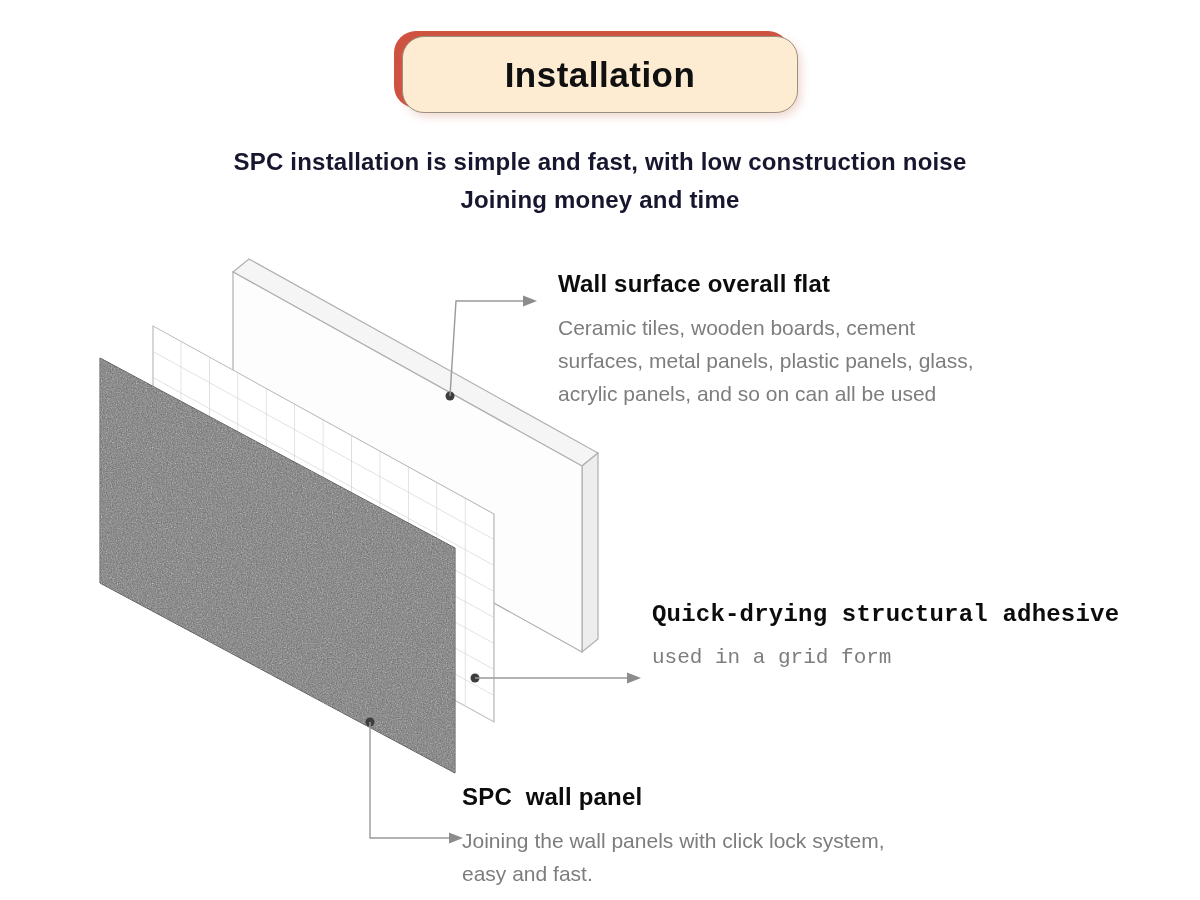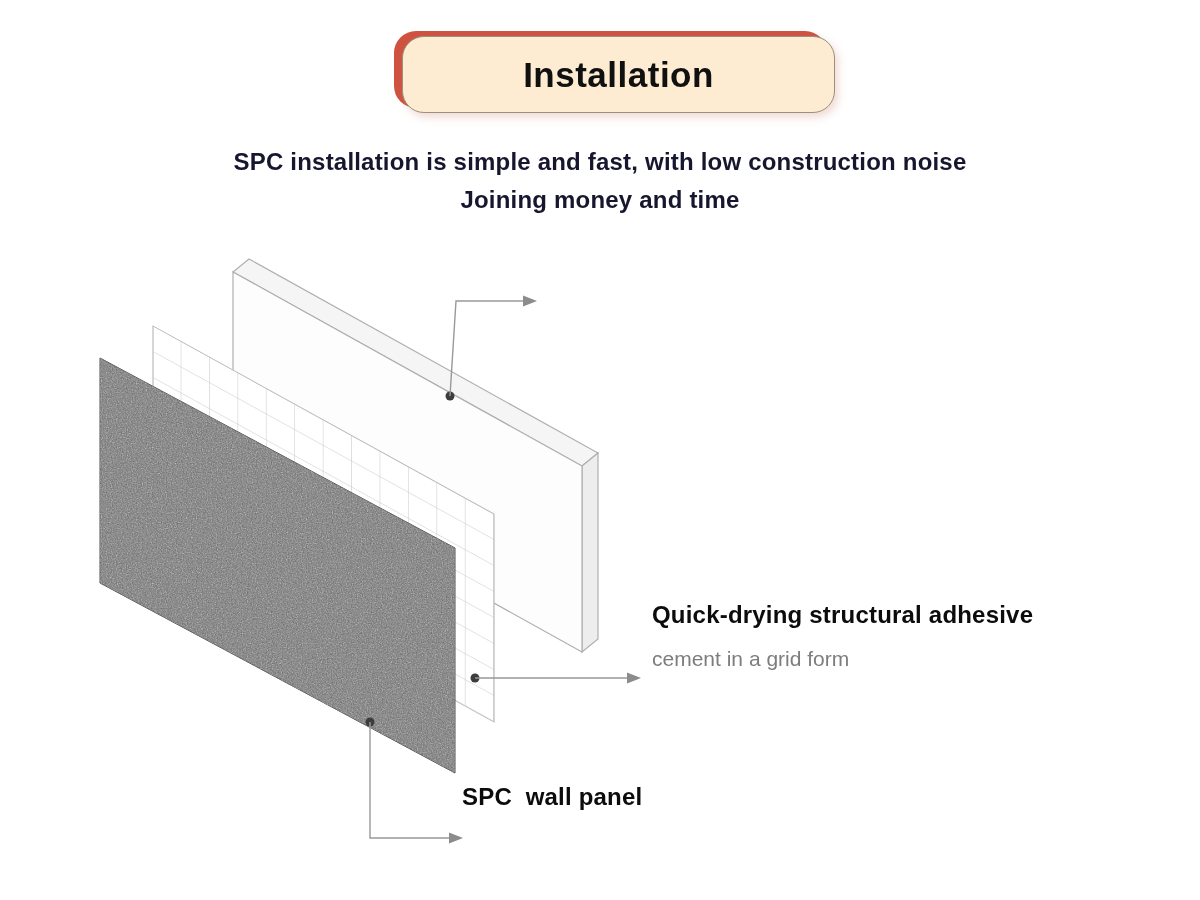--- a/index.html
+++ b/index.html
@@ -3,21 +3,21 @@
 <meta charset="utf-8">
 <style>
   * { margin:0; padding:0; box-sizing:border-box; }
   html,body { background:#ffffff; }
   .page {
     position:relative; width:1200px; height:900px; background:#ffffff;
     overflow:hidden; font-family:"Liberation Sans", sans-serif;
   }
 
   
-  .banner { position:absolute; left:402px; top:36px; width:433px; height:77px;text-align:right; }
+  .banner { position:absolute; left:402px; top:36px; width:396px; height:77px;text-align:right; }
   .banner-accent {
     position:absolute; left:-8px; top:-5px; width:100%; height:100%;
     background:#cf5240; border-radius:22px;
   }
   .banner-face {
     position:absolute; inset:0; background:#fdecd2;
     border:1px solid #99907f; border-radius:22px;
     display:flex; align-items:center; justify-content:center;
     box-shadow:3px 4px 8px rgba(205,130,105,0.30);
   }
@@ -36,21 +36,21 @@
   
   .annotation { position:absolute; }
   .annotation h3 {
     font-size:24px; font-weight:700; color:#0c0c0c;
     margin:0 0 13px 0; white-space:pre-wrap; letter-spacing:0.2px;
   }
   .annotation .line {
     font-size:21px; color:#7d7d7d; line-height:33px; white-space:nowrap;
   }
   .a1 { left:558px; top:270px; }
-  .a2 { left:652px; top:601px; }
+  .a2 { left:652px; top:601px;font-family:Liberation Mono, monospace; }
   .a3 { left:462px; top:783px; }
 </style>
 </head>
 <body>
 
 <div class="page">
 
   <div class="banner">
     <div class="banner-accent"></div>
     <div class="banner-face">
@@ -97,23 +97,31 @@
 
     <circle cx="475" cy="678" r="4.5" fill="#3d3d3d"></circle>
     <path d="M475,678 L627,678" fill="none" stroke="#999999" stroke-width="1.4"></path>
     <polygon points="627,672.5 641,678 627,683.5" fill="#8c8c8c"></polygon>
 
     <circle cx="370" cy="722" r="4.5" fill="#3d3d3d"></circle>
     <path d="M370,722 L370,838 L449,838" fill="none" stroke="#999999" stroke-width="1.4"></path>
     <polygon points="449,832.5 463,838 449,843.5" fill="#8c8c8c"></polygon>
   </svg>
 
+  <div class="annotation a1">
+    <h3>Wall surface overall flat</h3>
+    <div class="line">Ceramic tiles, wooden boards, cement</div>
+    <div class="line">surfaces, metal panels, plastic panels, glass,</div>
+    <div class="line">acrylic panels, and so on can all be used</div>
+  </div>
 
   <div class="annotation a2">
     <h3>Quick-drying structural adhesive</h3>
-    <div class="line">cement in a grid form</div>
+    <div class="line">used in a grid form</div>
   </div>
 
   <div class="annotation a3">
     <h3>SPC  wall panel</h3>
+    <div class="line">Joining the wall panels with click lock system,</div>
+    <div class="line">easy and fast.</div>
   </div>
 
 </div>
 
 </body></html>

